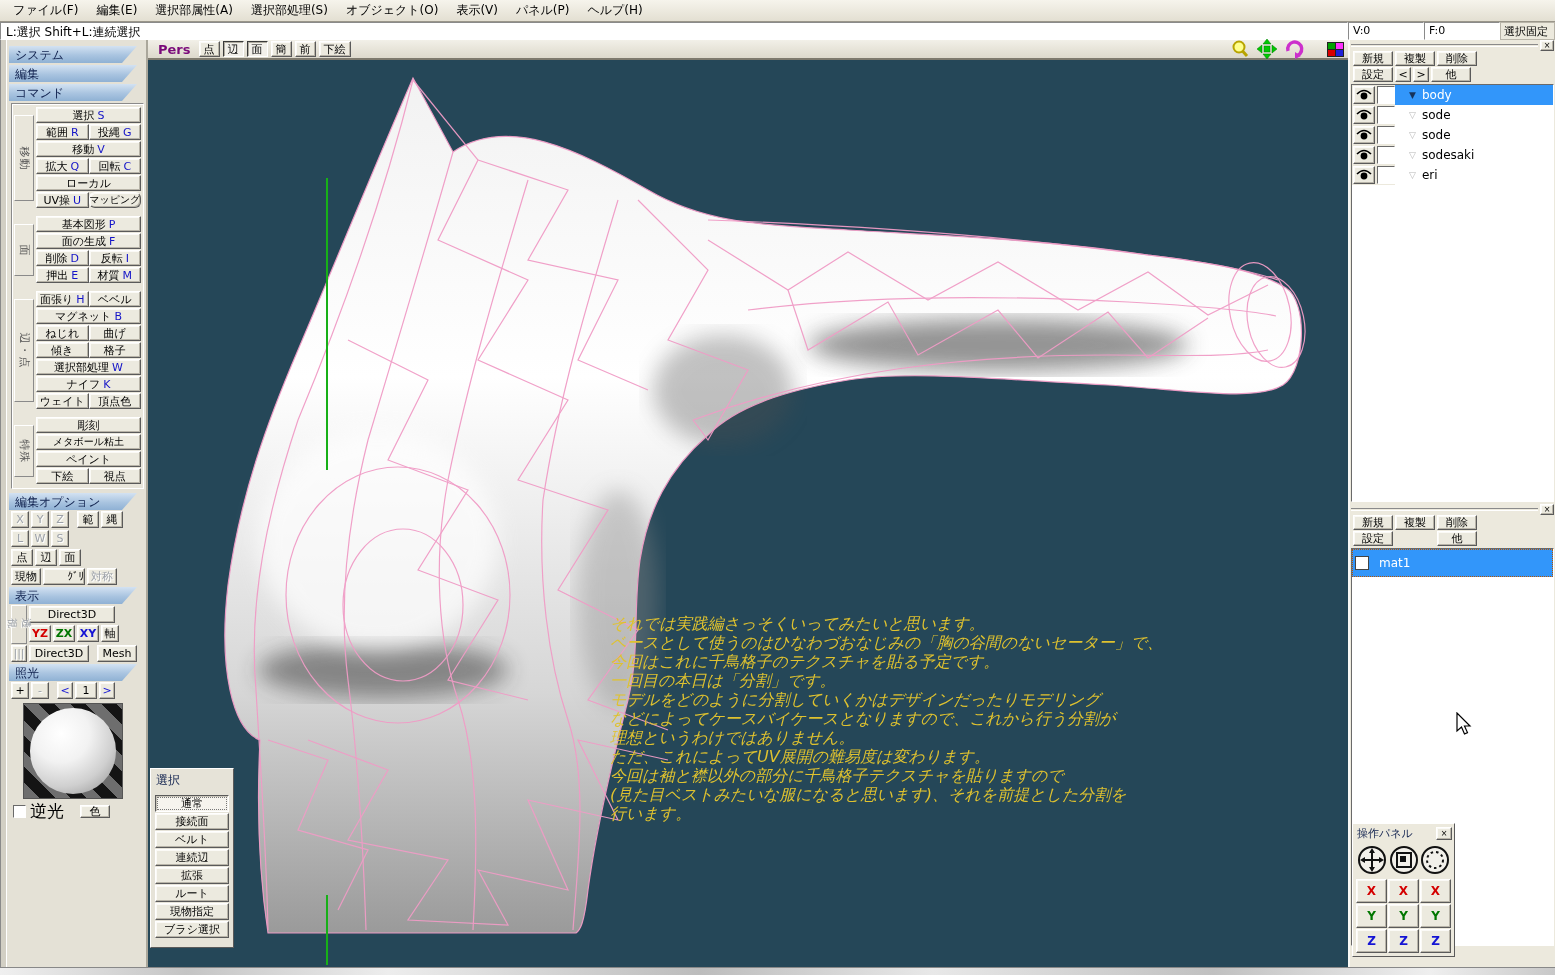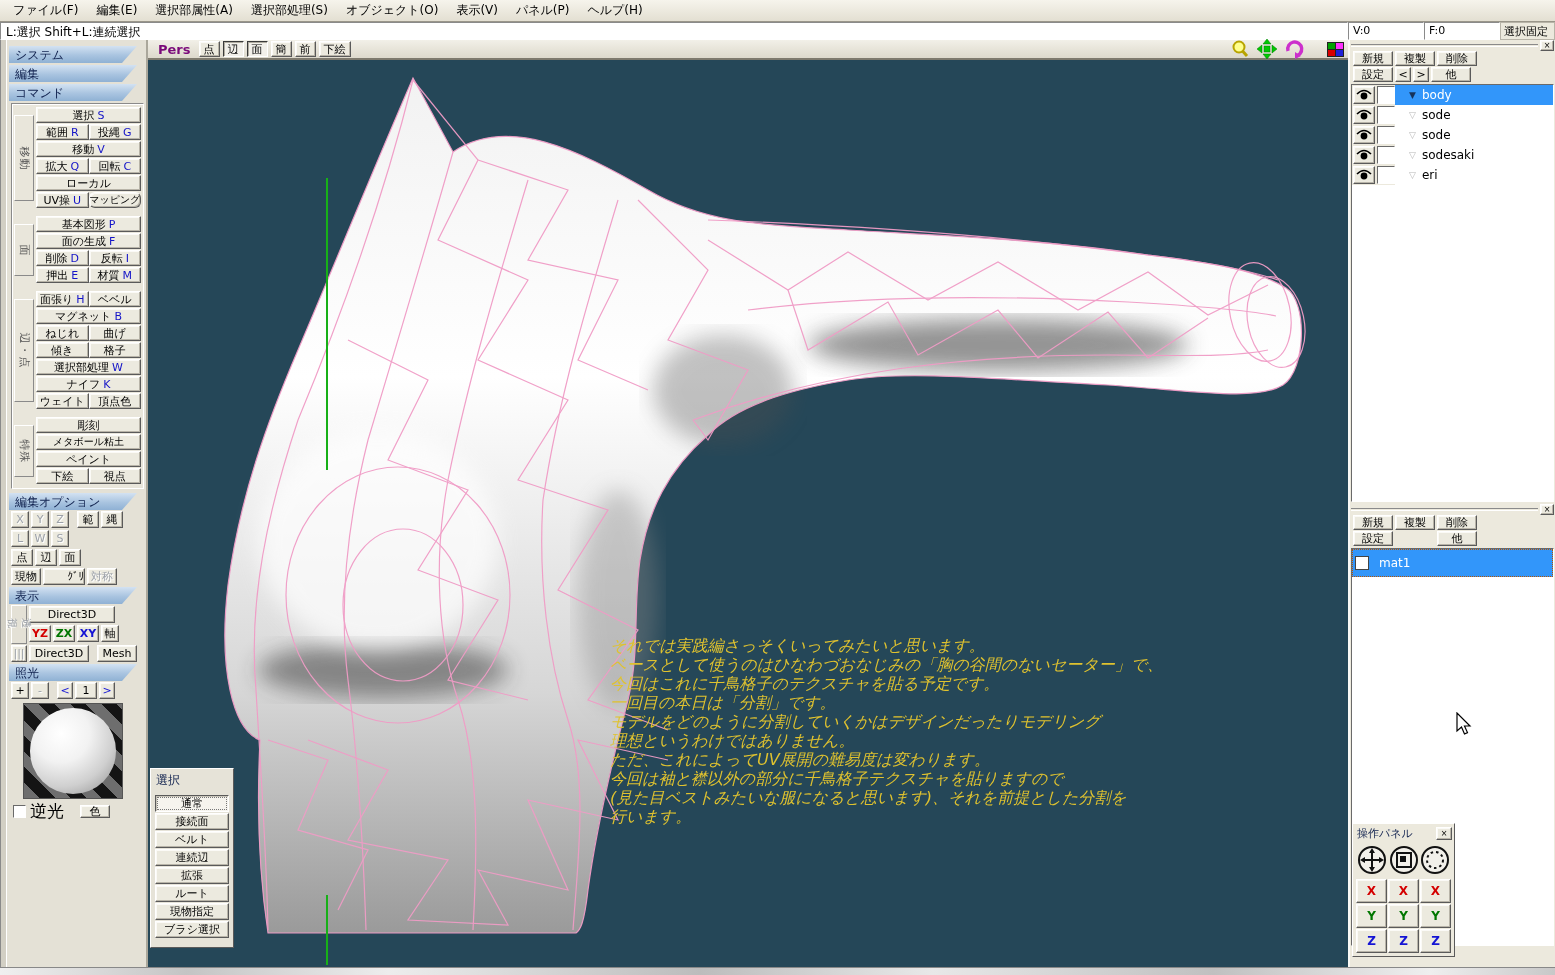--- a/index.html
+++ b/index.html
@@ -72,21 +72,21 @@
   #vp-toolbar { position:absolute; left:0; top:0; width:1200px; height:20px; z-index:5;
     background:linear-gradient(#f2f0e8,#ddd9cc); border-bottom:2px solid #7e7a6e;
     display:flex; align-items:center; padding:0 4px; }
   #vp-view-label { color:#7a0a7a; font-weight:bold; font-size:13px; margin:0 8px 0 6px; }
   .vpb { height:16px; padding:0 4px; margin-right:3px; }
   .vpb.on { border-color:#3a3a3a #ffffff #ffffff #3a3a3a; background:#f2f0ea;
     box-shadow:inset 1px 1px 0 #b0aca0; }
   #vp-tool-icons { margin-left:auto; display:flex; align-items:center; }
   #vp-tool-icons svg { margin-left:8px; }
   #vp-canvas { position:absolute; left:0; top:0; width:1200px; height:927px; }
-  #tutorial { position:absolute; left:462px; top:596px; width:730px; z-index:4;
+  #tutorial { position:absolute; left:462px; top:574px; width:730px; z-index:4;
     color:#dfc22f; font-size:16px; font-style:italic; line-height:19px; white-space:nowrap; }
 
   #select-panel { position:absolute; left:2px; top:728px; width:84px; z-index:6;
     background:#e6e3d8; border:1px solid; border-color:#fff #5a5a5a #5a5a5a #fff; padding:2px 4px 8px 4px; }
   #select-panel .ttl { color:#10214e; font-size:12px; margin:1px 0 6px 1px; }
   #select-panel .btn { height:17px; margin-bottom:1px; }
   #select-panel .btn.on { background:#f6f4ee; border-color:#5a5a5a #fff #fff #5a5a5a;
     box-shadow:inset 1px 1px 0 #c8c4b8; outline:1px dotted #777; outline-offset:-3px; }
 
   
@@ -510,20 +510,21 @@
           </svg>
       </div>
     </div>
 
     <div id="tutorial">
       <div>それでは実践編さっそくいってみたいと思います。</div>
       <div>ベースとして使うのはひなわづおなじみの「胸の谷間のないセーター」で、</div>
       <div>今回はこれに千鳥格子のテクスチャを貼る予定です。</div>
       <div>一回目の本日は「分割」です。</div>
       <div>モデルをどのように分割していくかはデザインだったりモデリング</div>
+      <div>などによってケースバイケースとなりますので、これから行う分割が</div>
       <div>理想というわけではありません。</div>
       <div>ただ、これによってUV展開の難易度は変わります。</div>
       <div>今回は袖と襟以外の部分に千鳥格子テクスチャを貼りますので</div>
       <div>(見た目ベストみたいな服になると思います)、それを前提とした分割を</div>
       <div>行います。</div>
     </div>
 
     <div id="select-panel">
       <div class="ttl">選択</div>
       <div class="btn raised on">通常</div>

